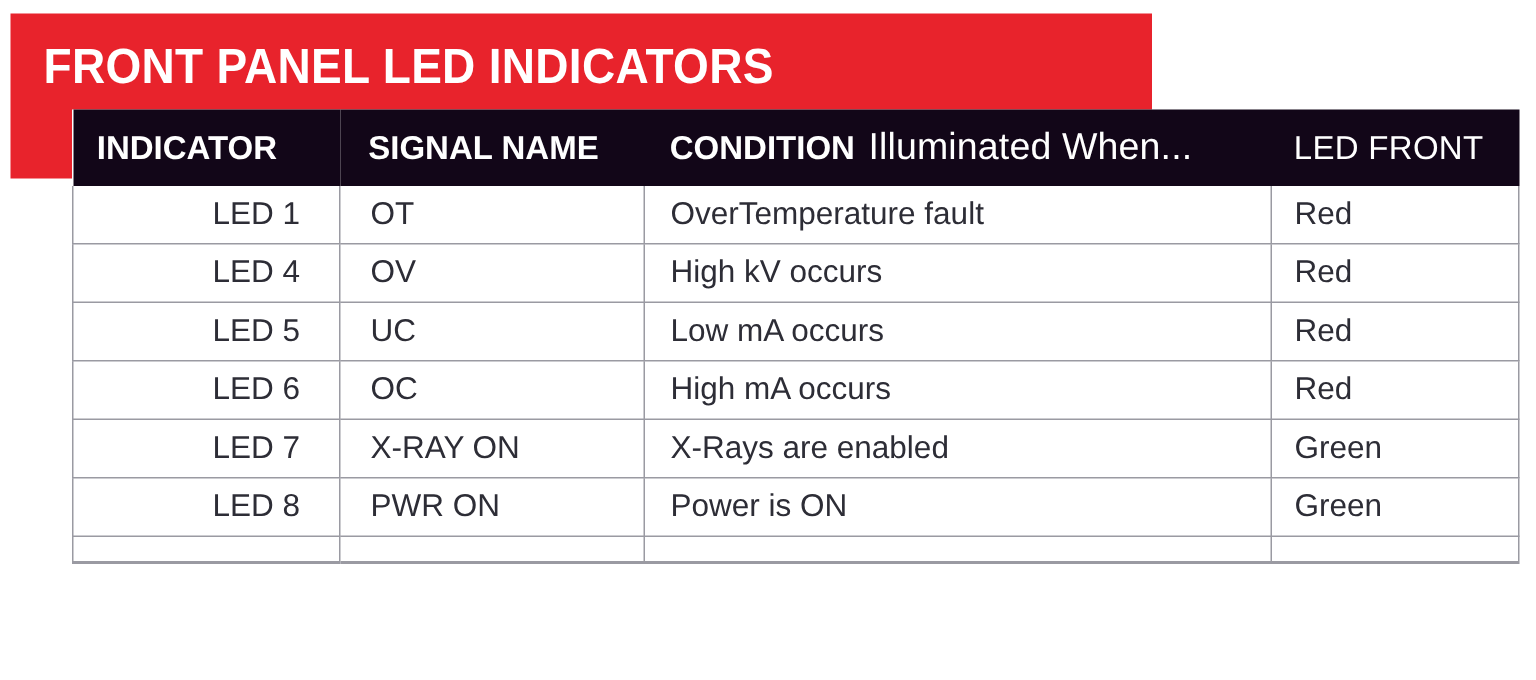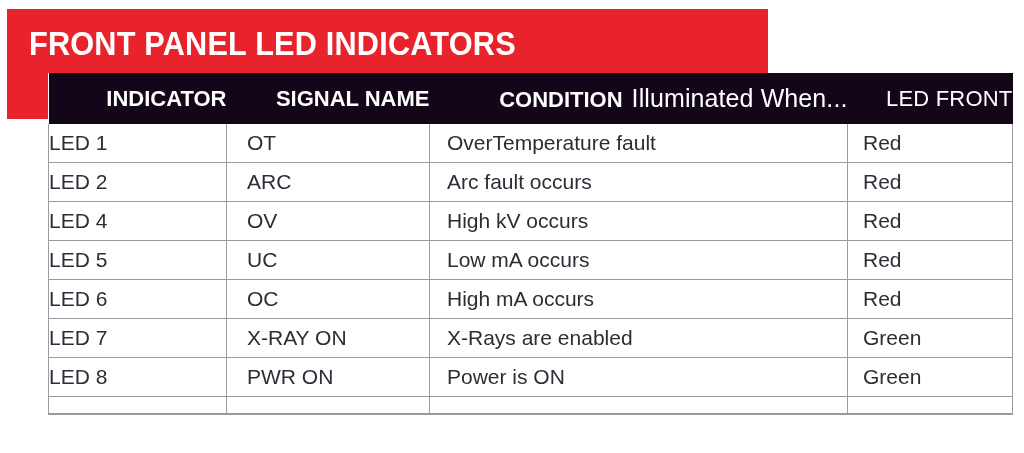--- a/index.html
+++ b/index.html
@@ -59,21 +59,21 @@
   
   #led-table thead tr {
     background: #120618;
   }
   #led-table thead th {
     height: 51px;
     padding: 0 0 0 14px;
     margin: 0;
     border: none;
     color: #ffffff;
-    text-align: right;
+    text-align: left;
     vertical-align: middle;
     white-space: nowrap;
     font-size: 22px;
     font-weight: bold;
     font-stretch: condensed;
   }
   #led-table thead th.th-indicator {
     padding-left: 16px;
   }
   #led-table thead th.th-signal {
@@ -110,21 +110,21 @@
     font-size: 21px;
     color: #2d2d36;
     vertical-align: middle;
     white-space: nowrap;
     font-weight: normal;
   }
   #led-table tbody tr td:first-child {
     border-left: 1px solid #9a9aa2;
   }
   #led-table tbody td.td-indicator {
-    text-align: left;
+    text-align: right;
     padding-right: 26px;
   }
   #led-table tbody td.td-signal {
     padding-left: 20px;
   }
   #led-table tbody td.td-condition {
     padding-left: 17px;
   }
   #led-table tbody td.td-color {
     padding-left: 15px;
@@ -160,26 +160,20 @@
     </tr>
   </thead>
   <tbody id="led-table-body">
   <tr>
         <td class="td-indicator">LED 1</td>
         <td class="td-signal">OT</td>
         <td class="td-condition">OverTemperature fault</td>
         <td class="td-color">Red</td>
       </tr>
       <tr>
-        <td class="td-indicator">LED 2</td>
-        <td class="td-signal">ARC</td>
-        <td class="td-condition">Arc fault occurs</td>
-        <td class="td-color">Red</td>
-      </tr>
-      <tr>
         <td class="td-indicator">LED 4</td>
         <td class="td-signal">OV</td>
         <td class="td-condition">High kV occurs</td>
         <td class="td-color">Red</td>
       </tr>
       <tr>
         <td class="td-indicator">LED 5</td>
         <td class="td-signal">UC</td>
         <td class="td-condition">Low mA occurs</td>
         <td class="td-color">Red</td>

